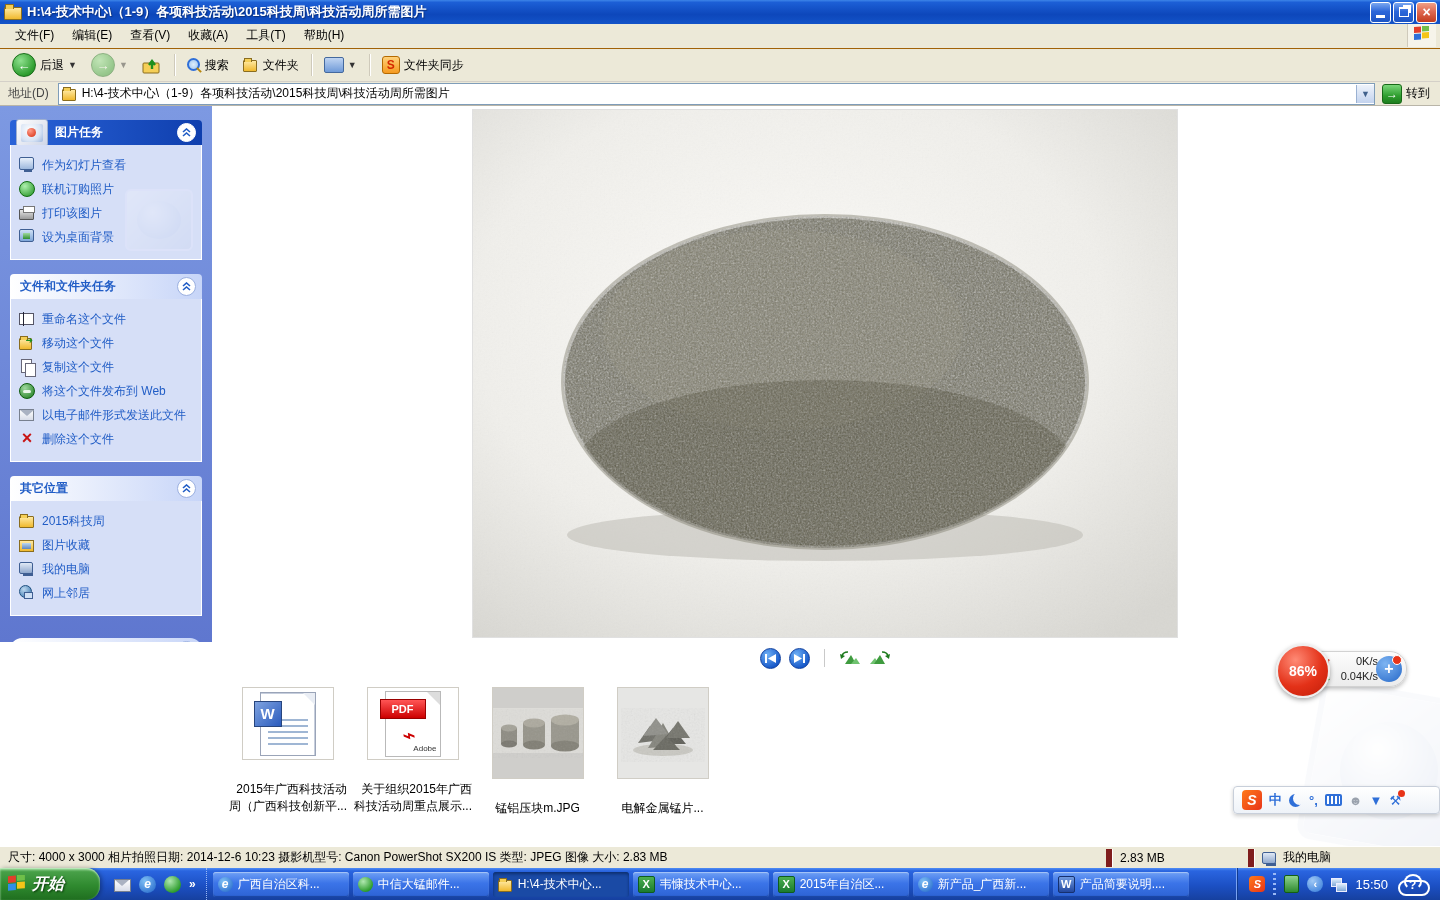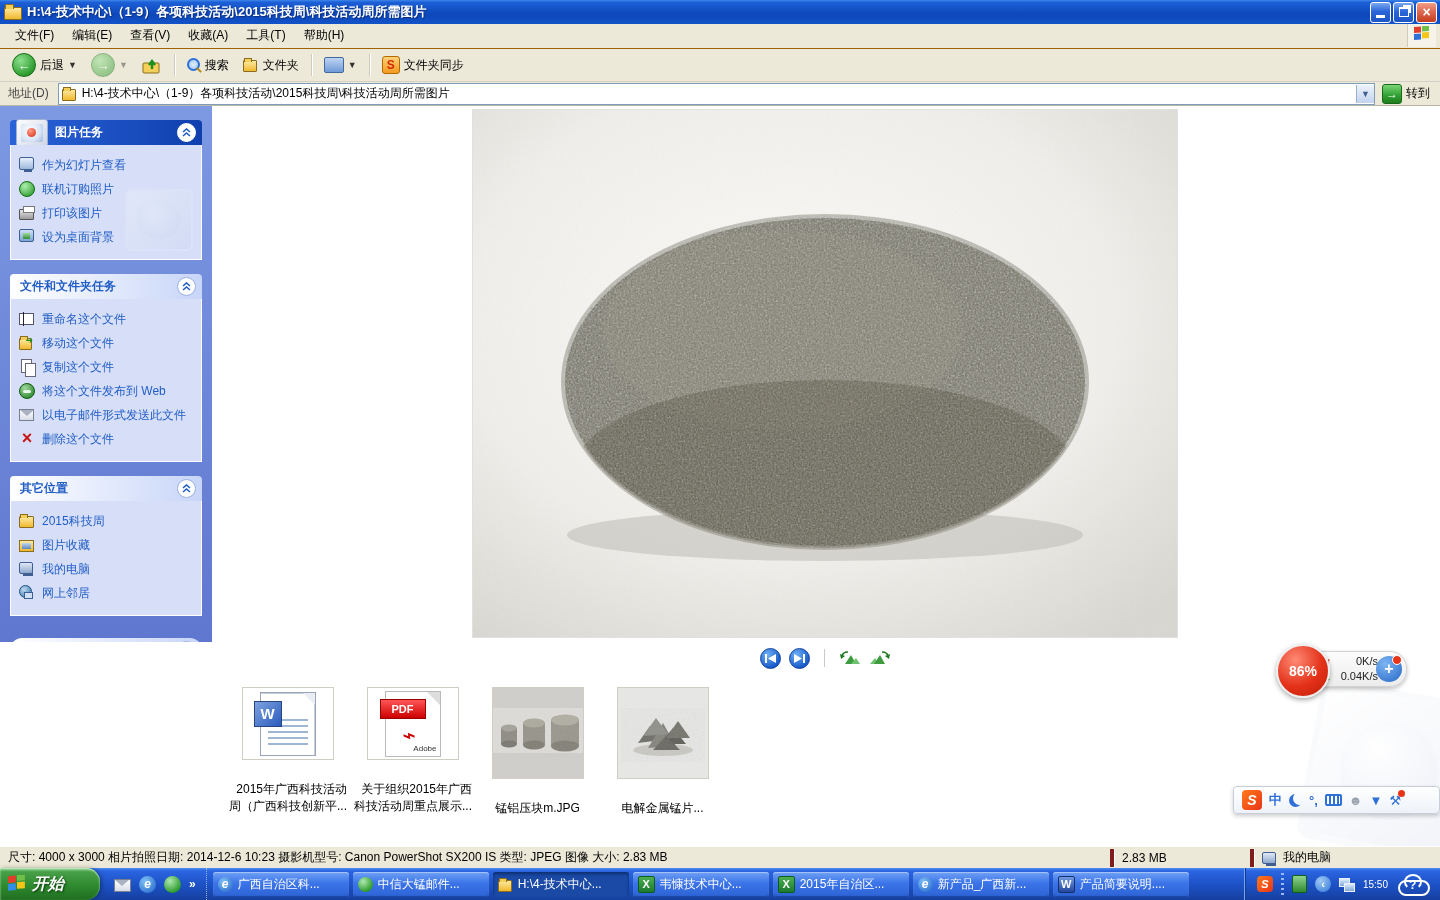--- a/index.html
+++ b/index.html
@@ -176,21 +176,21 @@
   .wrench:after{content:"";position:absolute;right:-4px;top:-3px;width:7px;height:7px;border-radius:50%;background:#e83418}
   .person{color:#9aa2ad;font-size:13px}
 
   .watermark-corner{left:1308px;top:690px;width:150px;height:150px;opacity:.16;transform:rotate(10deg);
     background:linear-gradient(135deg,#fff,#aebcdc);border:6px solid #dfe5f2;border-radius:14px}
   .watermark-corner:after{content:"";position:absolute;inset:26px;border-radius:50%;background:radial-gradient(circle at 35% 30%,#fff,#8fa5d0)}
 
   
   .statusbar{left:0;top:846px;width:1440px;height:22px;background:#ece9d8;border-top:1px solid #fff;
     display:flex;align-items:center;box-sizing:border-box;font-size:12px;color:#000}
-  .sb-seg{height:18px;display:flex;align-items:center;padding:0 8px;border-right:4px solid #7f1d1d;box-shadow:1px 0 0 #fff}
+  .sb-seg{height:18px;display:flex;align-items:center;padding:0 8px;border-right:6px solid #7f1d1d;box-shadow:1px 0 0 #fff}
   .sb-info{flex:1;white-space:nowrap;overflow:hidden}
   .sb-size{width:120px;justify-content:flex-start}
   .sb-zone{width:170px;gap:5px;border-right:none}
 
   
   .taskbar{left:0;top:868px;width:1440px;height:32px;
     background:linear-gradient(180deg,#4f8df5 0%,#2a65e0 9%,#1c50c4 55%,#16409f 100%);
     display:flex;align-items:center;box-sizing:border-box}
   .startbtn{height:32px;width:100px;display:flex;align-items:center;gap:6px;padding-left:8px;box-sizing:border-box;
     background:linear-gradient(180deg,#8fd38f 0%,#48a048 12%,#2f8a2f 55%,#1f6e1f 100%);
@@ -218,21 +218,21 @@
   .tfolder{background:linear-gradient(180deg,#ffe9a2,#f0b92e);border:1px solid #8a6d1f;height:10px;margin-top:3px;border-radius:1px}
   .tfolder:before{content:"";position:absolute;top:-3px;left:0;width:6px;height:3px;background:#f5cf57;border:1px solid #8a6d1f;border-bottom:none}
   .tray{display:flex;align-items:center;gap:8px;height:32px;padding:0 10px 0 12px;
     border-left:1px solid #7aa2f2;box-shadow:inset 1px 0 0 #0f3a8f;color:#fff}
   .tray-usb{width:13px;height:16px;background:linear-gradient(180deg,#8fd38f,#2f8a2f);border:1px solid #135f13;border-radius:2px}
   .tray-chev{width:16px;height:16px;border-radius:50%;background:radial-gradient(circle at 35% 30%,#9fc8f5,#2f77d8);
     display:flex;align-items:center;justify-content:center;color:#fff;font-weight:bold;font-size:11px}
   .tray-net{width:16px;height:13px;position:relative}
   .tray-net:before,.tray-net:after{content:"";position:absolute;width:9px;height:7px;background:linear-gradient(180deg,#dfeefc,#7fa8d8);border:1px solid #eef}
   .tray-net:after{left:5px;top:5px}
-  .clock{font-size:10px;color:#fff}
+  .clock{font-size:13px;color:#fff}
   .cloudq{position:relative;width:34px;height:22px}
   .cloudq:before{content:"";position:absolute;left:2px;top:7px;width:28px;height:12px;border:2px solid #fff;border-radius:10px;background:transparent}
   .cloudq:after{content:"";position:absolute;left:8px;top:1px;width:14px;height:12px;border:2px solid #fff;border-radius:50%;border-bottom-color:transparent}
   .cloudq .q{position:absolute;left:13px;top:5px;color:#fff;font-weight:bold;font-size:12px}
   .cloudq .q:before{content:"?"}
   .dotsep{width:3px;height:22px;background:repeating-linear-gradient(180deg,#9ab8f5 0 2px,transparent 2px 5px)}
 </style>
 </head>
 <body>
 

